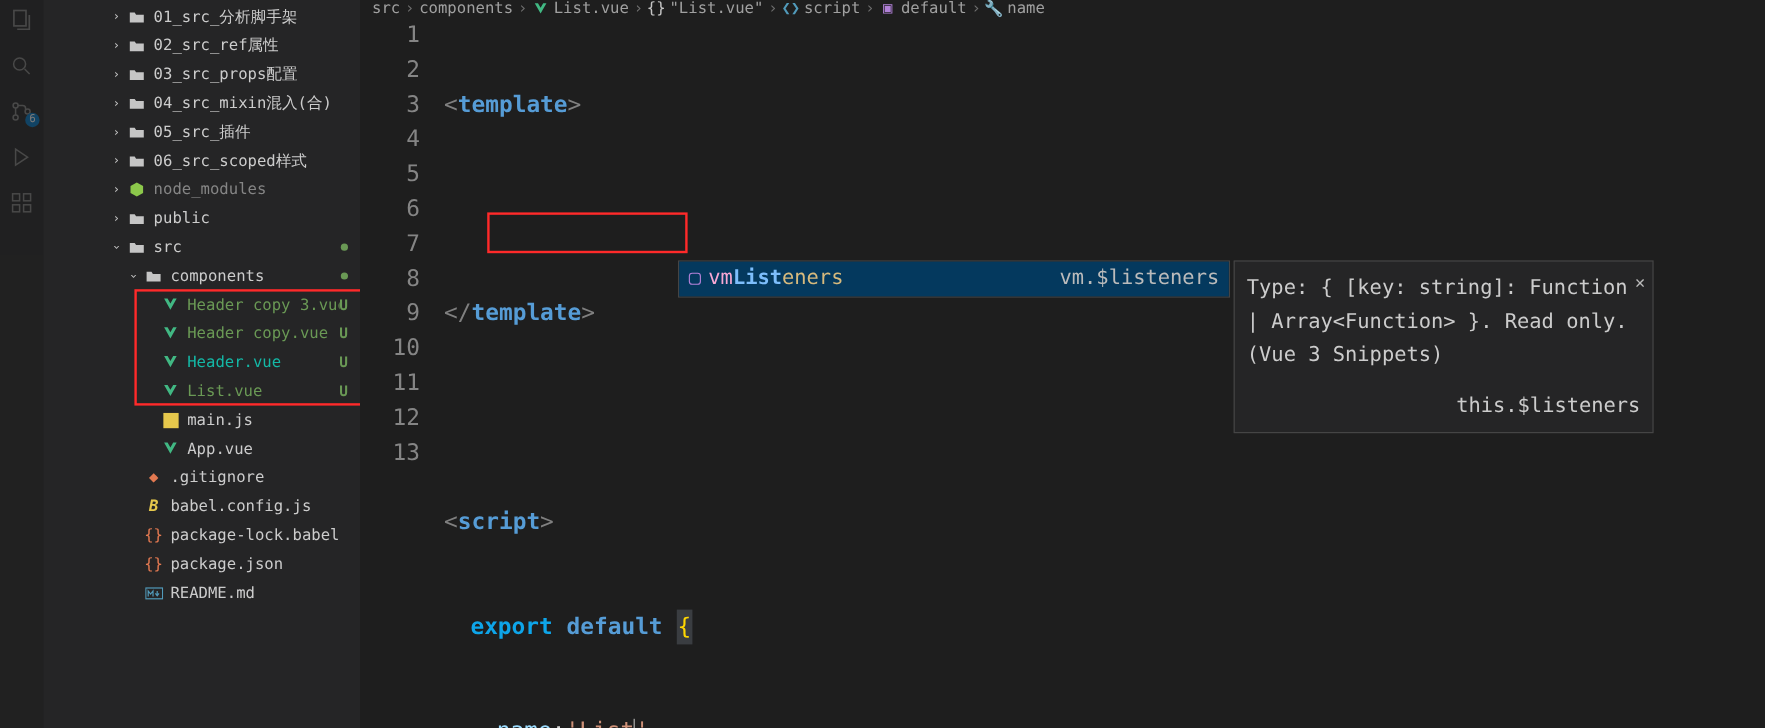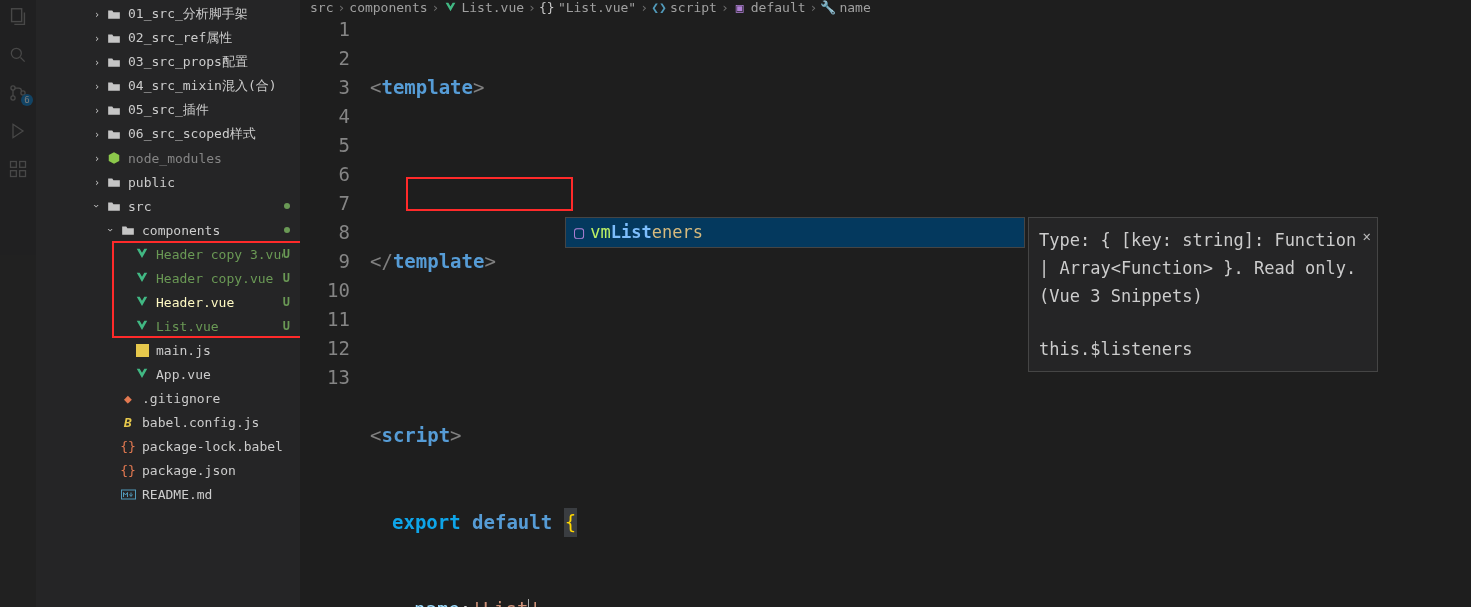--- a/index.html
+++ b/index.html
@@ -66,29 +66,29 @@
   .suggest{
     position:absolute;background:#252526;border:1px solid #454545;
     display:flex;z-index:10;
   }
   .sug-row{
     display:flex;align-items:center;height:29px;
     background:#04395e;padding:0 8px;gap:6px;font-family:Consolas,monospace;font-size:17px;
   }
   .sug-filter{color:#7dbefc;font-weight:600;}
   .sug-rest{color:#d7ba7d;}
-  .sug-prefix{color:#bef264;}
+  .sug-prefix{color:#f9a8d4;}
   .sug-right{margin-left:auto;color:#bbbbbb;padding-left:70px;}
   .doc-pop{
     position:absolute;background:#252526;border:1px solid #454545;
     padding:8px 10px;font-family:Consolas,monospace;font-size:17px;line-height:28px;
     color:#cccccc;z-index:11;
   }
   .doc-close{position:absolute;top:4px;right:6px;color:#bbb;cursor:pointer;font-size:14px;}
-  .doc-this{color:#cccccc;margin-top:25px;}
+  .doc-this{color:#cccccc;margin-top:14px;text-align:right;}
   svg{display:block;}
 </style>
 </head>
 <body>
 
 <div class="activitybar">
   <div class="act-icon">
     <svg width="22" height="22" viewBox="0 0 24 24" fill="none" stroke="currentColor" stroke-width="1.5">
         <rect x="5" y="3" width="11" height="14"></rect>
         <path d="M8 20h11V7"></path>
@@ -243,21 +243,21 @@
         </span>
         <span class="label" style="color:#6a9955">Header copy.vue</span>
         <span class="status-u">U</span>
       </div>
       <div class="tree-row" style="padding-left: 98px;">
         <span class="file-icon fi-vue">
           <svg width="14" height="14" viewBox="0 0 24 24" fill="currentColor">
             <path d="M3 3l9 16 9-16h-5l-4 7-4-7z"></path>
           </svg>
         </span>
-        <span class="label" style="color:#fef9c3">Header.vue</span>
+        <span class="label" style="color:#14b8a6">Header.vue</span>
         <span class="status-u">U</span>
       </div>
       <div class="tree-row" style="padding-left: 98px;">
         <span class="file-icon fi-vue">
           <svg width="14" height="14" viewBox="0 0 24 24" fill="currentColor">
             <path d="M3 3l9 16 9-16h-5l-4 7-4-7z"></path>
           </svg>
         </span>
         <span class="label" style="color:#6a9955">List.vue</span>
         <span class="status-u">U</span>
@@ -382,20 +382,21 @@
 
       <div class="redbox2" style="left:36px;top:162px;width:167px;height:34px;"></div>
     </div>
 
     <div class="suggest" style="left:265px;top:202px;width:460px;">
       <div class="sug-row" style="width:100%;">
         <span style="color:#b180d7;">▢</span>
         <span>
           <span class="sug-prefix">vm</span><span class="sug-filter">List</span><span class="sug-rest">eners</span>
         </span>
+        <span class="sug-right">vm.$listeners</span>
       </div>
     </div>
 
     <div class="doc-pop" style="left:728px;top:202px;width:350px;">
       <span class="doc-close">✕</span>
       <div>Type: { [key: string]: Function | Array&lt;Function&gt; }. Read only. (Vue 3 Snippets)</div>
       <div class="doc-this">this.$listeners</div>
     </div>
   </div>
 </div>

